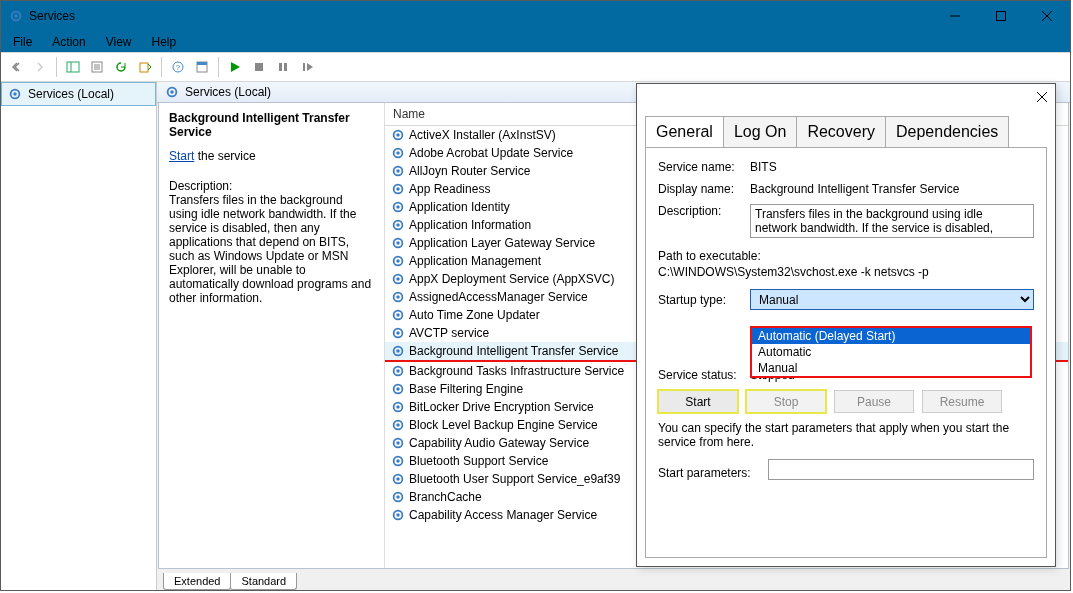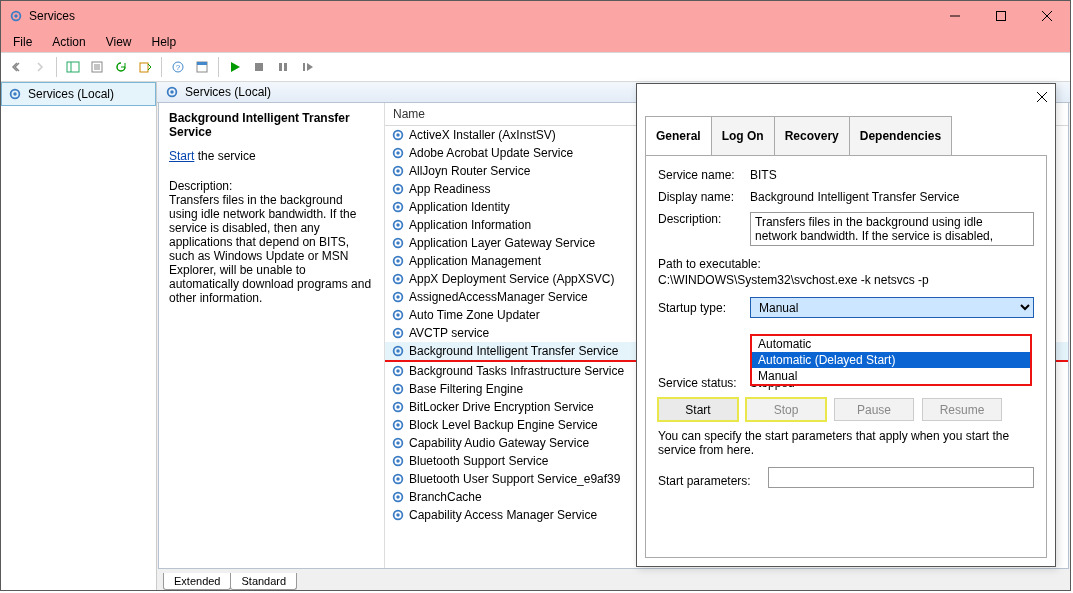--- a/index.html
+++ b/index.html
@@ -1,16 +1,16 @@
 <!DOCTYPE html>
 <html><head>
 <meta charset="utf-8">
 <style>
   html,body{margin:0;padding:0;font-family:"Segoe UI",Tahoma,sans-serif;font-size:12px;color:#000;background:#fff;}
-  .window{width:1071px;height:591px;border:1px solid #5a5a5a;display:flex;flex-direction:column;box-sizing:border-box;background:#fca5a5;position:relative;}
+  .window{width:1071px;height:591px;border:1px solid #5a5a5a;display:flex;flex-direction:column;box-sizing:border-box;background:#0369a1;position:relative;}
   .titlebar{height:30px;display:flex;align-items:center;padding:0 0 0 8px;}
   .titlebar .title{margin-left:6px;}
   .winbtns{margin-left:auto;display:flex;height:100%;}
   .winbtn{width:46px;display:flex;align-items:center;justify-content:center;}
   .winbtn svg{width:10px;height:10px;}
   .menubar{height:21px;display:flex;align-items:center;padding:0 4px;gap:4px;}
   .menubar span{padding:2px 8px;}
   .toolbar{height:28px;border-top:1px solid #d8d8d8;border-bottom:1px solid #d8d8d8;display:flex;align-items:center;padding:0 4px;gap:2px;background:#fff;}
   .tbtn{width:22px;height:22px;display:flex;align-items:center;justify-content:center;}
   .tsep{width:1px;height:20px;background:#ccc;margin:0 3px;}
@@ -31,21 +31,21 @@
   .lrow.sel{background:#e5f3fb;}
   .lrow.sel.redline{border-bottom:2px solid #e11;}
   .gear{width:14px;height:14px;flex:none;}
   .tabs{height:21px;display:flex;align-items:flex-end;padding-left:6px;font-size:11px;}
   .tab{padding:2px 10px;border:1px solid #999;border-top:none;margin-right:-1px;background:#fff;border-radius:0 0 3px 3px;position:relative;}
   
   .dialog{position:absolute;right:14px;top:82px;width:418px;height:482px;background:#fff;border:1px solid #555;box-shadow:2px 2px 8px rgba(0,0,0,.15);display:flex;flex-direction:column;}
   .dtitle{height:28px;display:flex;align-items:center;padding:0 8px;}
   .dtitle .x{margin-left:auto;}
   .dtabs{display:flex;padding:4px 8px 0 8px;gap:0;}
-  .dtab{padding:12px 10px;border:1px solid #aaa;border-bottom:none;background:#f4f4f4;font-size:12px;margin-right:-1px;font-weight:bold;}
+  .dtab{padding:6px 10px;border:1px solid #aaa;border-bottom:none;background:#f4f4f4;font-size:16px;margin-right:-1px;}
   .dtab.active{background:#fff;position:relative;z-index:2;}
   .dform{border:1px solid #aaa;margin:0 8px 8px 8px;flex:1;padding:12px 12px 8px 12px;position:relative;}
   .frow{display:flex;margin-bottom:8px;}
   .frow .lab{width:92px;flex:none;}
   .frow .val{flex:1;}
   textarea.desc{width:100%;height:34px;resize:none;font:inherit;border:1px solid #999;padding:2px 20px 2px 4px;box-sizing:border-box;overflow-y:scroll;}
   select.startup{width:100%;font:inherit;border:1px solid #1e5fb3;background:#cde6ff;height:21px;box-sizing:border-box;padding-left:4px;}
   .dropdown{position:absolute;left:104px;top:178px;width:278px;border:2px solid #e11;background:#fff;z-index:5;}
   .dopt{padding:1px 6px;}
   .dopt.hover{background:#0a64d1;color:#fff;}
@@ -404,22 +404,22 @@
           <div class="val"><textarea class="desc" readonly="" style="">Transfers files in the background using idle network bandwidth. If the service is disabled, then any</textarea></div>
         </div>
       <div style="margin:4px 0 2px 0">Path to executable:</div>
       <div style="margin-bottom:10px">C:\WINDOWS\System32\svchost.exe -k netsvcs -p</div>
       <div class="frow" style="align-items:center">
           <div class="lab">Startup type:</div>
           <div class="val"><select class="startup"><option>Manual</option></select></div>
         </div>
 
       <div class="dropdown">
+        <div class="dopt hover">Automatic (Delayed Start)</div>
         <div class="dopt">Automatic</div>
-        <div class="dopt hover">Automatic (Delayed Start)</div>
         <div class="dopt">Manual</div>
       </div>
 
       <div style="height:50px"></div>
       <div class="frow">
           <div class="lab">Service status:</div>
           <div class="val">Stopped</div>
         </div>
       <div class="btnrow">
         <div class="wbtn hl">Start</div>

